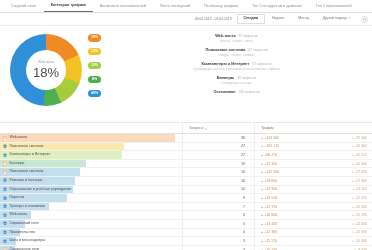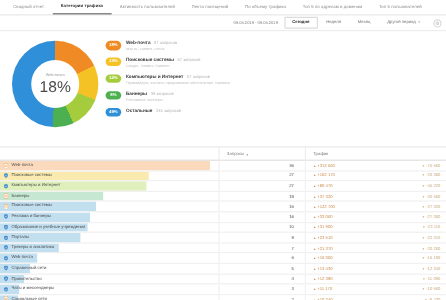--- a/index.html
+++ b/index.html
@@ -68,20 +68,21 @@
     border: 1px solid #d9d9d9; border-radius: 50%;
     display: flex; align-items: center; justify-content: center;
     font-size: 4px; color: #b3b3b3; cursor: pointer;
   }
 
   
   .summary {
     display: flex;
     padding: 6px 4px 5px 6px;
     height: 96px;
+    text-align: center;
   }
   .donut-wrap {
     position: relative; width: 72px; height: 72px; flex: 0 0 72px;
     margin-top: 2px; margin-left: 4px;
   }
   .donut { width: 72px; height: 72px; border-radius: 50%; }
   .donut-hole {
     position: absolute; left: 50%; top: 50%;
     width: 40px; height: 40px; margin: -20px 0 0 -20px;
     background: #fff; border-radius: 50%;

